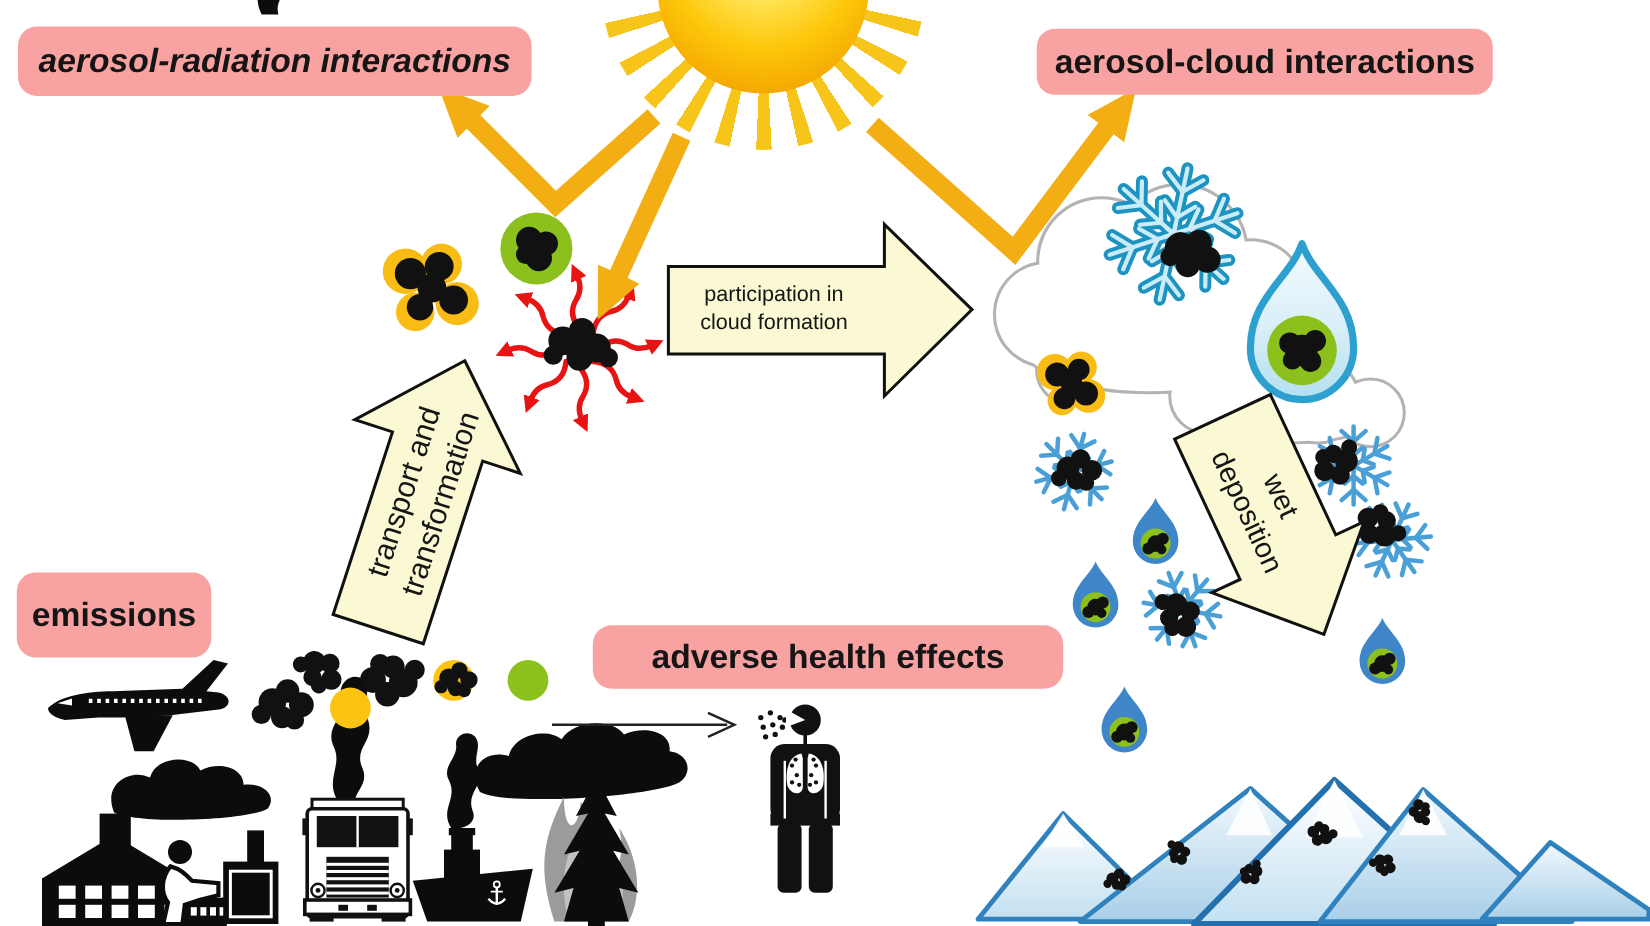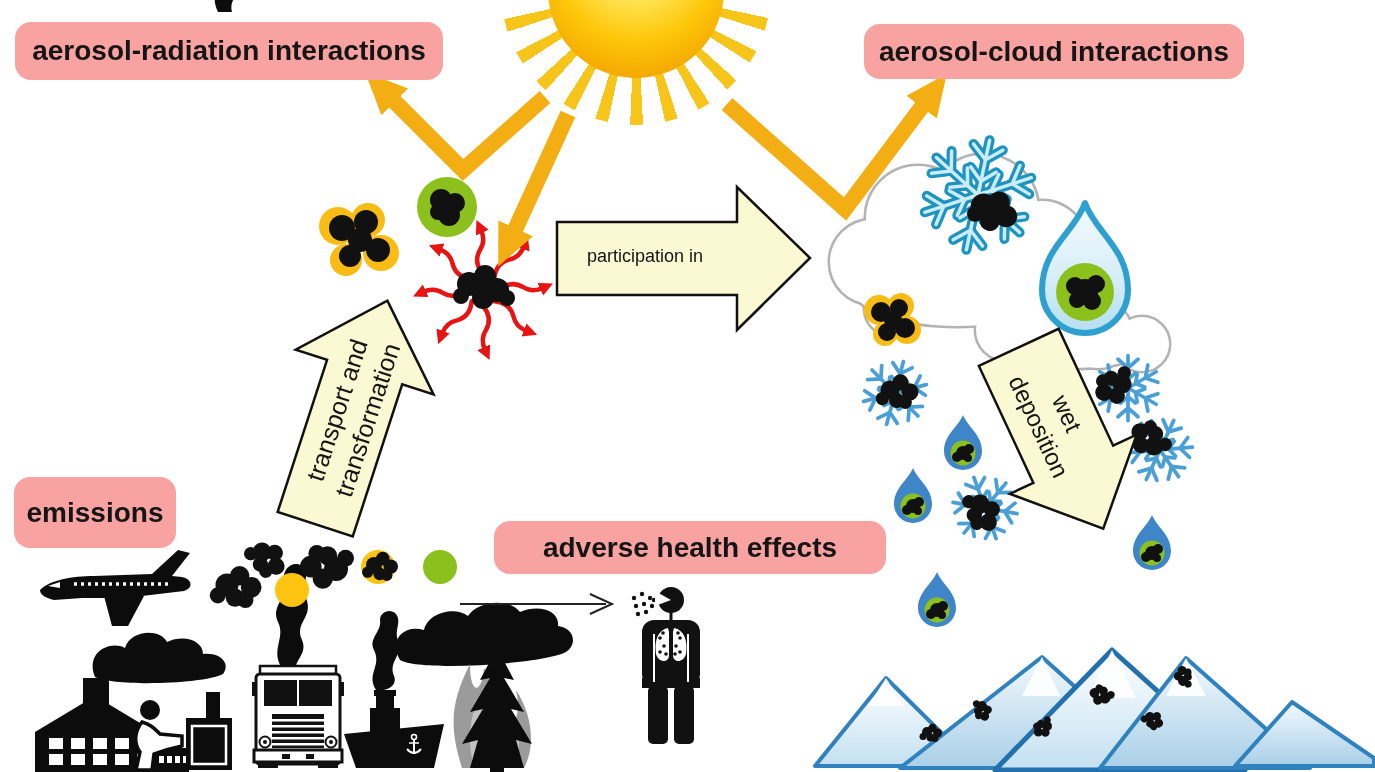--- a/index.html
+++ b/index.html
@@ -413,36 +413,37 @@
       <rect x="34" y="100" width="20" height="58" rx="5" fill="#111"></rect>
       <rect x="60" y="100" width="20" height="58" rx="5" fill="#111"></rect>
     </g>
   </svg>
 
   <svg class="blockarrow" style="left:550px;top:180px;" width="265" height="155">
     <polygon class="ba-shape" points="7,42 187,42 187,7 260,78 187,150 187,115 7,115"></polygon>
   </svg>
   <div class="ba-text" style="left:555px;top:222px;width:180px;height:69px;font-size:18px;line-height:1.25;">
     <span>participation in</span>
+    <span>cloud formation</span>
   </div>
 
   <svg class="blockarrow" style="left:279px;top:295px;transform:rotate(18deg);" width="145" height="235">
     <polygon class="ba-shape" points="72,0 145,75 112,75 112,235 33,235 33,75 0,75"></polygon>
   </svg>
   <div class="ba-text" style="left:252px;top:377px;width:200px;height:76px;font-size:25px;line-height:1.3;transform:rotate(-72deg);">
     <span>transport and</span>
     <span>transformation</span>
   </div>
 
   <svg class="blockarrow" style="left:991px;top:338px;transform:rotate(-25deg);" width="140" height="200">
     <polygon class="ba-shape" points="26,0 114,0 114,129 140,129 70,200 0,129 26,129"></polygon>
   </svg>
   <div class="ba-text" style="left:973px;top:385px;width:160px;height:70px;font-size:24px;line-height:1.3;transform:rotate(65deg);">
     <span>wet</span>
     <span>deposition</span>
   </div>
 
-  <div class="pill" style="left:15px;top:22px;width:428px;height:58px;">aerosol-radiation interactions</div>
-  <div class="pill" style="left:864px;top:24px;width:380px;height:55px;">aerosol-cloud interactions</div>
+  <div class="pill" style="left:15px;top:22px;width:428px;height:58px;font-style:italic;">aerosol-radiation interactions</div>
+  <div class="pill" style="left:864px;top:24px;width:380px;height:55px;border-radius:15px;">aerosol-cloud interactions</div>
   <div class="pill" style="left:14px;top:477px;width:162px;height:71px;">emissions</div>
   <div class="pill" style="left:494px;top:521px;width:392px;height:53px;">adverse health effects</div>
 
 </div>
 
 </body></html>

